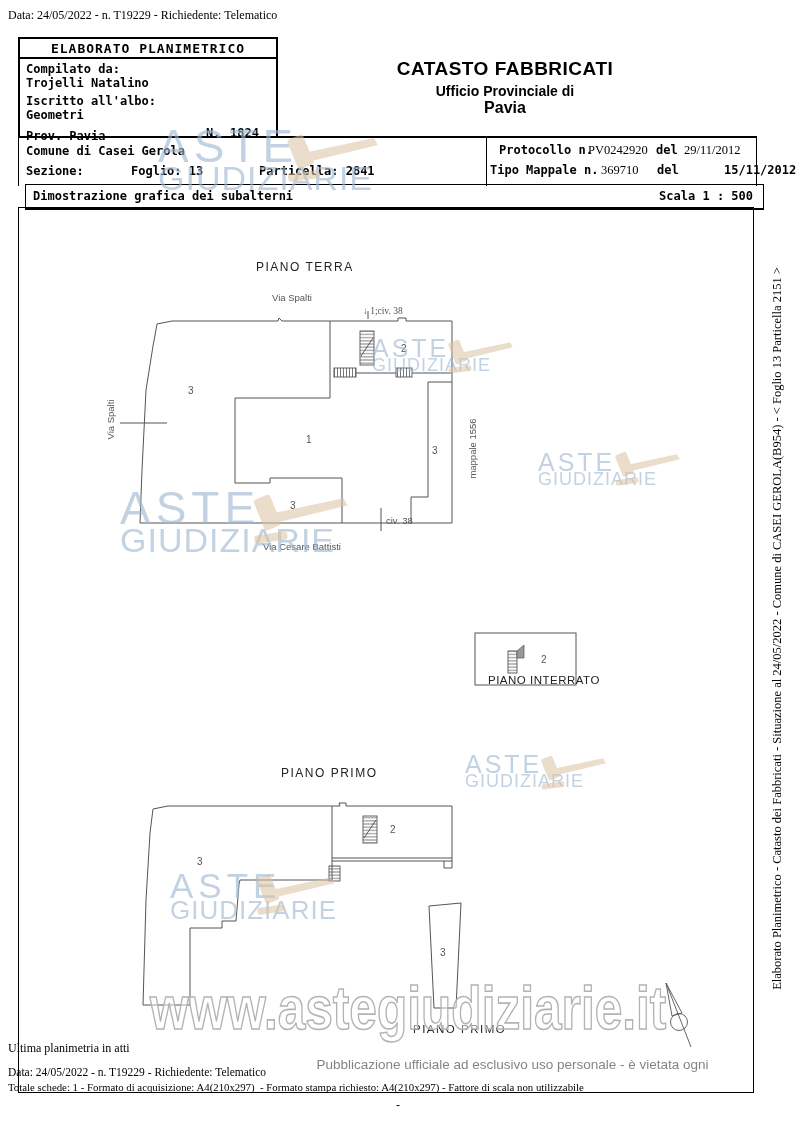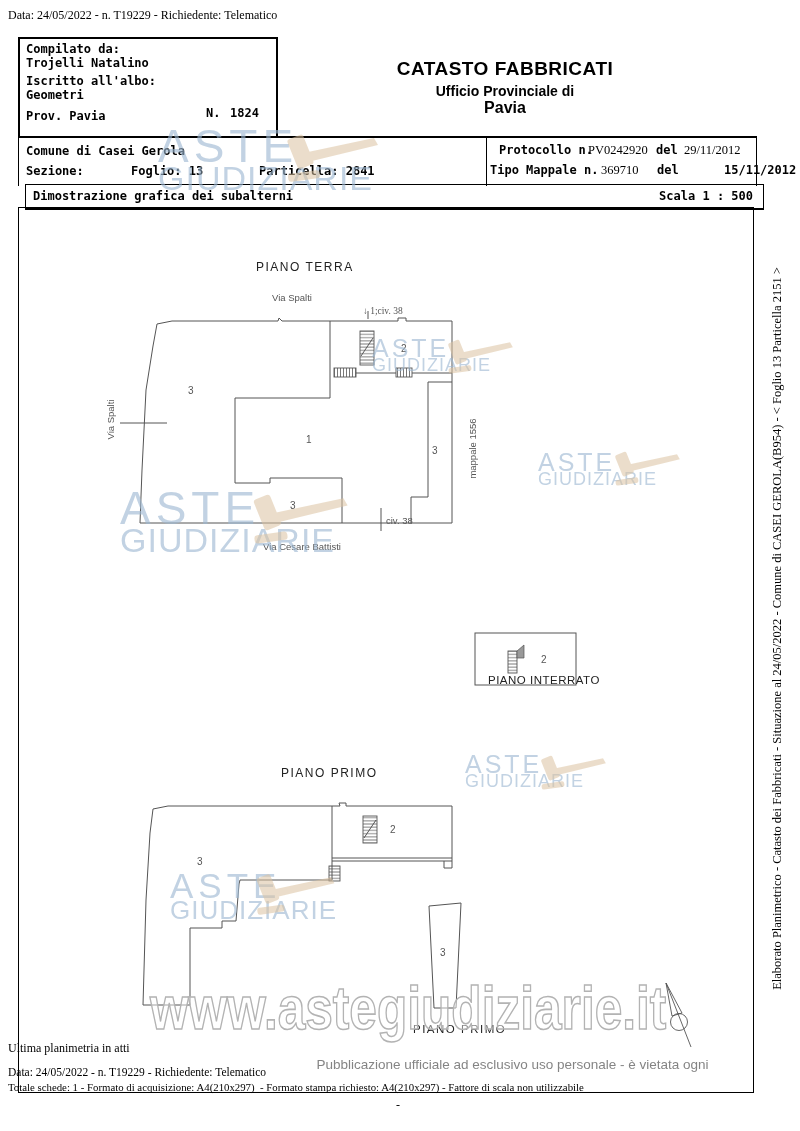--- a/index.html
+++ b/index.html
@@ -61,20 +61,21 @@
   svg .ln{stroke:#555;fill:none;stroke-width:1;}
 </style>
 </head>
 <body>
 
 <div class="page">
 
   <div class="abs serif" style="left:8px;top:8px;font-size:12px;">Data: 24/05/2022 - n. T19229 - Richiedente: Telematico</div>
 
   <div class="abs elab-box">
+    <div class="mono elab-title">ELABORATO PLANIMETRICO</div>
     <div class="mono elab-line" style="margin-top:3px;">Compilato da:</div>
     <div class="mono elab-line">Trojelli Natalino</div>
     <div class="mono elab-line" style="margin-top:4px;">Iscritto all'albo:</div>
     <div class="mono elab-line">Geometri</div>
     <div style="position:relative;margin-top:4px;">
       <span class="mono elab-line" style="display:inline-block;">Prov. Pavia</span>
       <span class="mono" style="position:absolute;left:186px;font-size:12px;">N.</span>
       <span class="mono" style="position:absolute;left:210px;font-size:12px;">1824</span>
     </div>
   </div>

